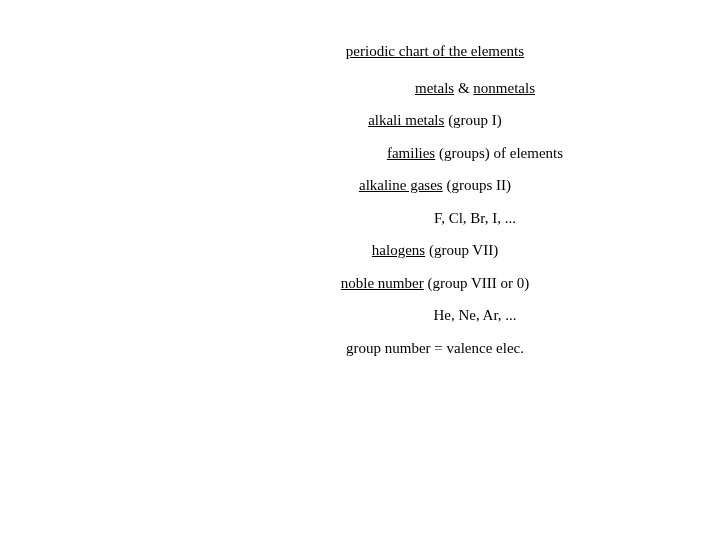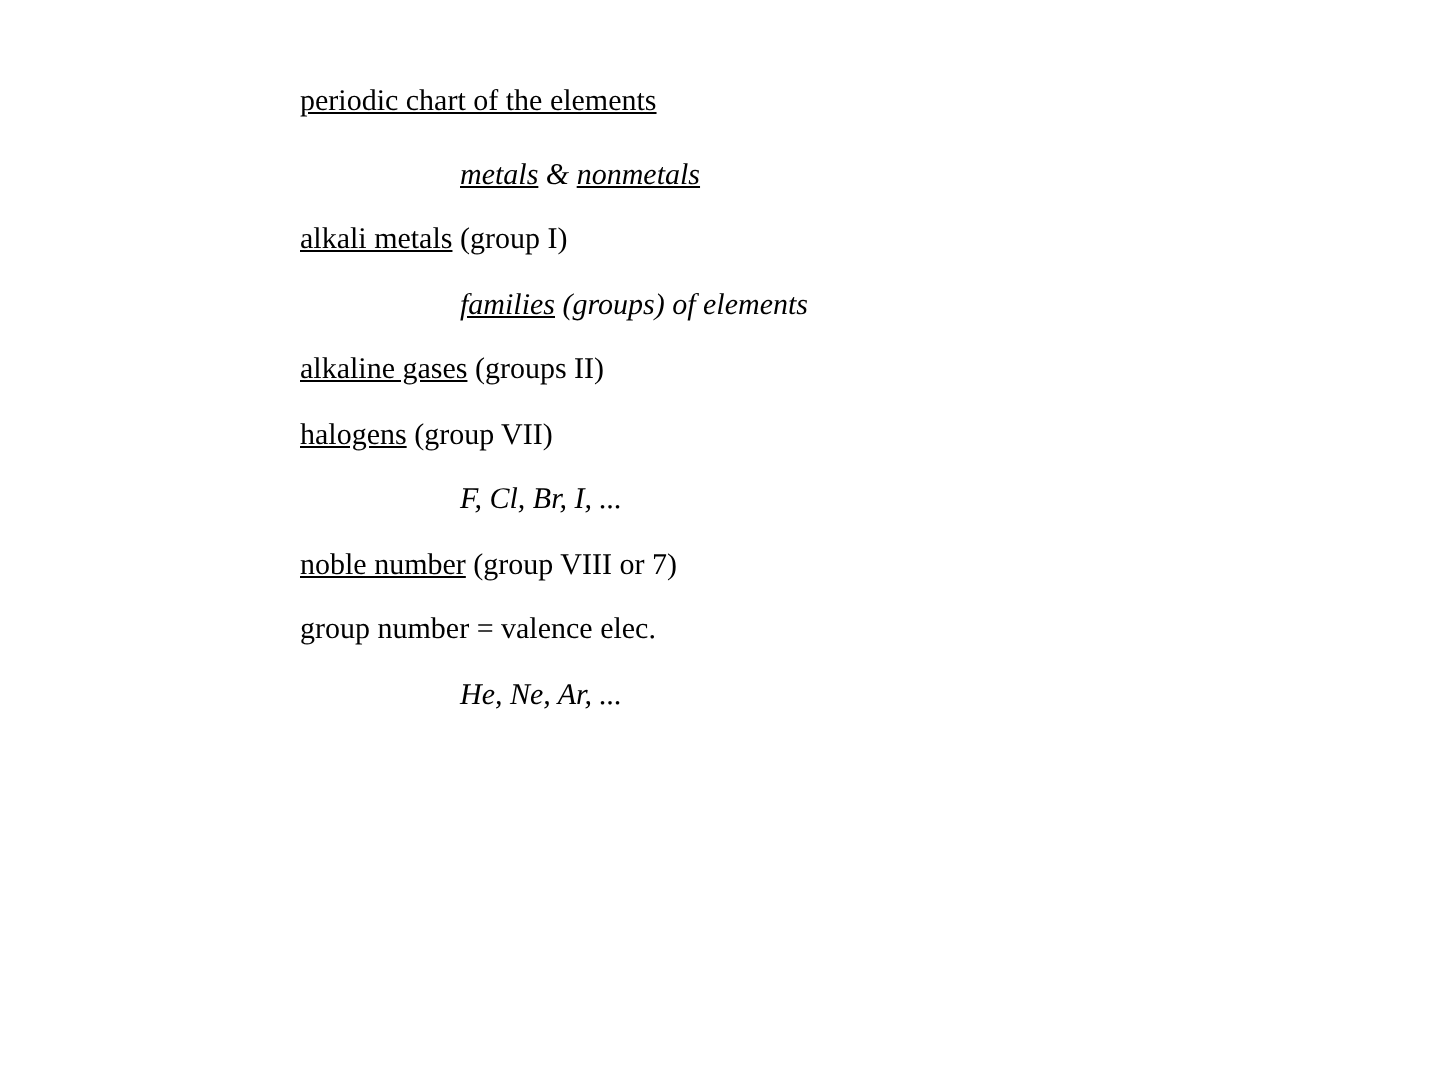--- a/index.html
+++ b/index.html
@@ -16,30 +16,30 @@
       width: 720px;
       height: 540px;
       overflow: hidden;
     }
 
     .page {
       width: 720px;
       height: 540px;
       background: #ffffff;
       padding: 40px 0 0 150px;
+      text-align: center;
     }
 
     .line {
       margin-bottom: 10px;
       line-height: 1.5;
     }
 
     .indent {
       padding-left: 80px;
-      font-style: italic;
     }
 
     .underline {
       text-decoration: underline;
     }
 
     .title {
       margin-bottom: 14px;
     }
   </style>
@@ -63,33 +63,33 @@
   <div class="line indent">
     <span class="underline">families</span><span> (groups) of elements</span>
   </div>
 
 
   <div class="line">
     <span class="underline">alkaline gases</span><span> (groups II)</span>
   </div>
 
 
-  <div class="line">
-    <span class="underline">halogens</span><span> (group VII)</span>
-  </div>
-
   <div class="line indent">
     <span>F, Cl, Br, I, ...</span>
   </div>
 
   <div class="line">
-    <span class="underline">noble number</span><span> (group VIII or 7)</span>
+    <span class="underline">halogens</span><span> (group VII)</span>
+  </div>
+
+  <div class="line">
+    <span class="underline">noble number</span><span> (group VIII or 0)</span>
+  </div>
+
+  <div class="line indent">
+    <span>He, Ne, Ar, ...</span>
   </div>
 
   <div class="line">
     <span>group number = valence elec.</span>
   </div>
 
-  <div class="line indent">
-    <span>He, Ne, Ar, ...</span>
-  </div>
-
 </div>
 
 </body></html>

